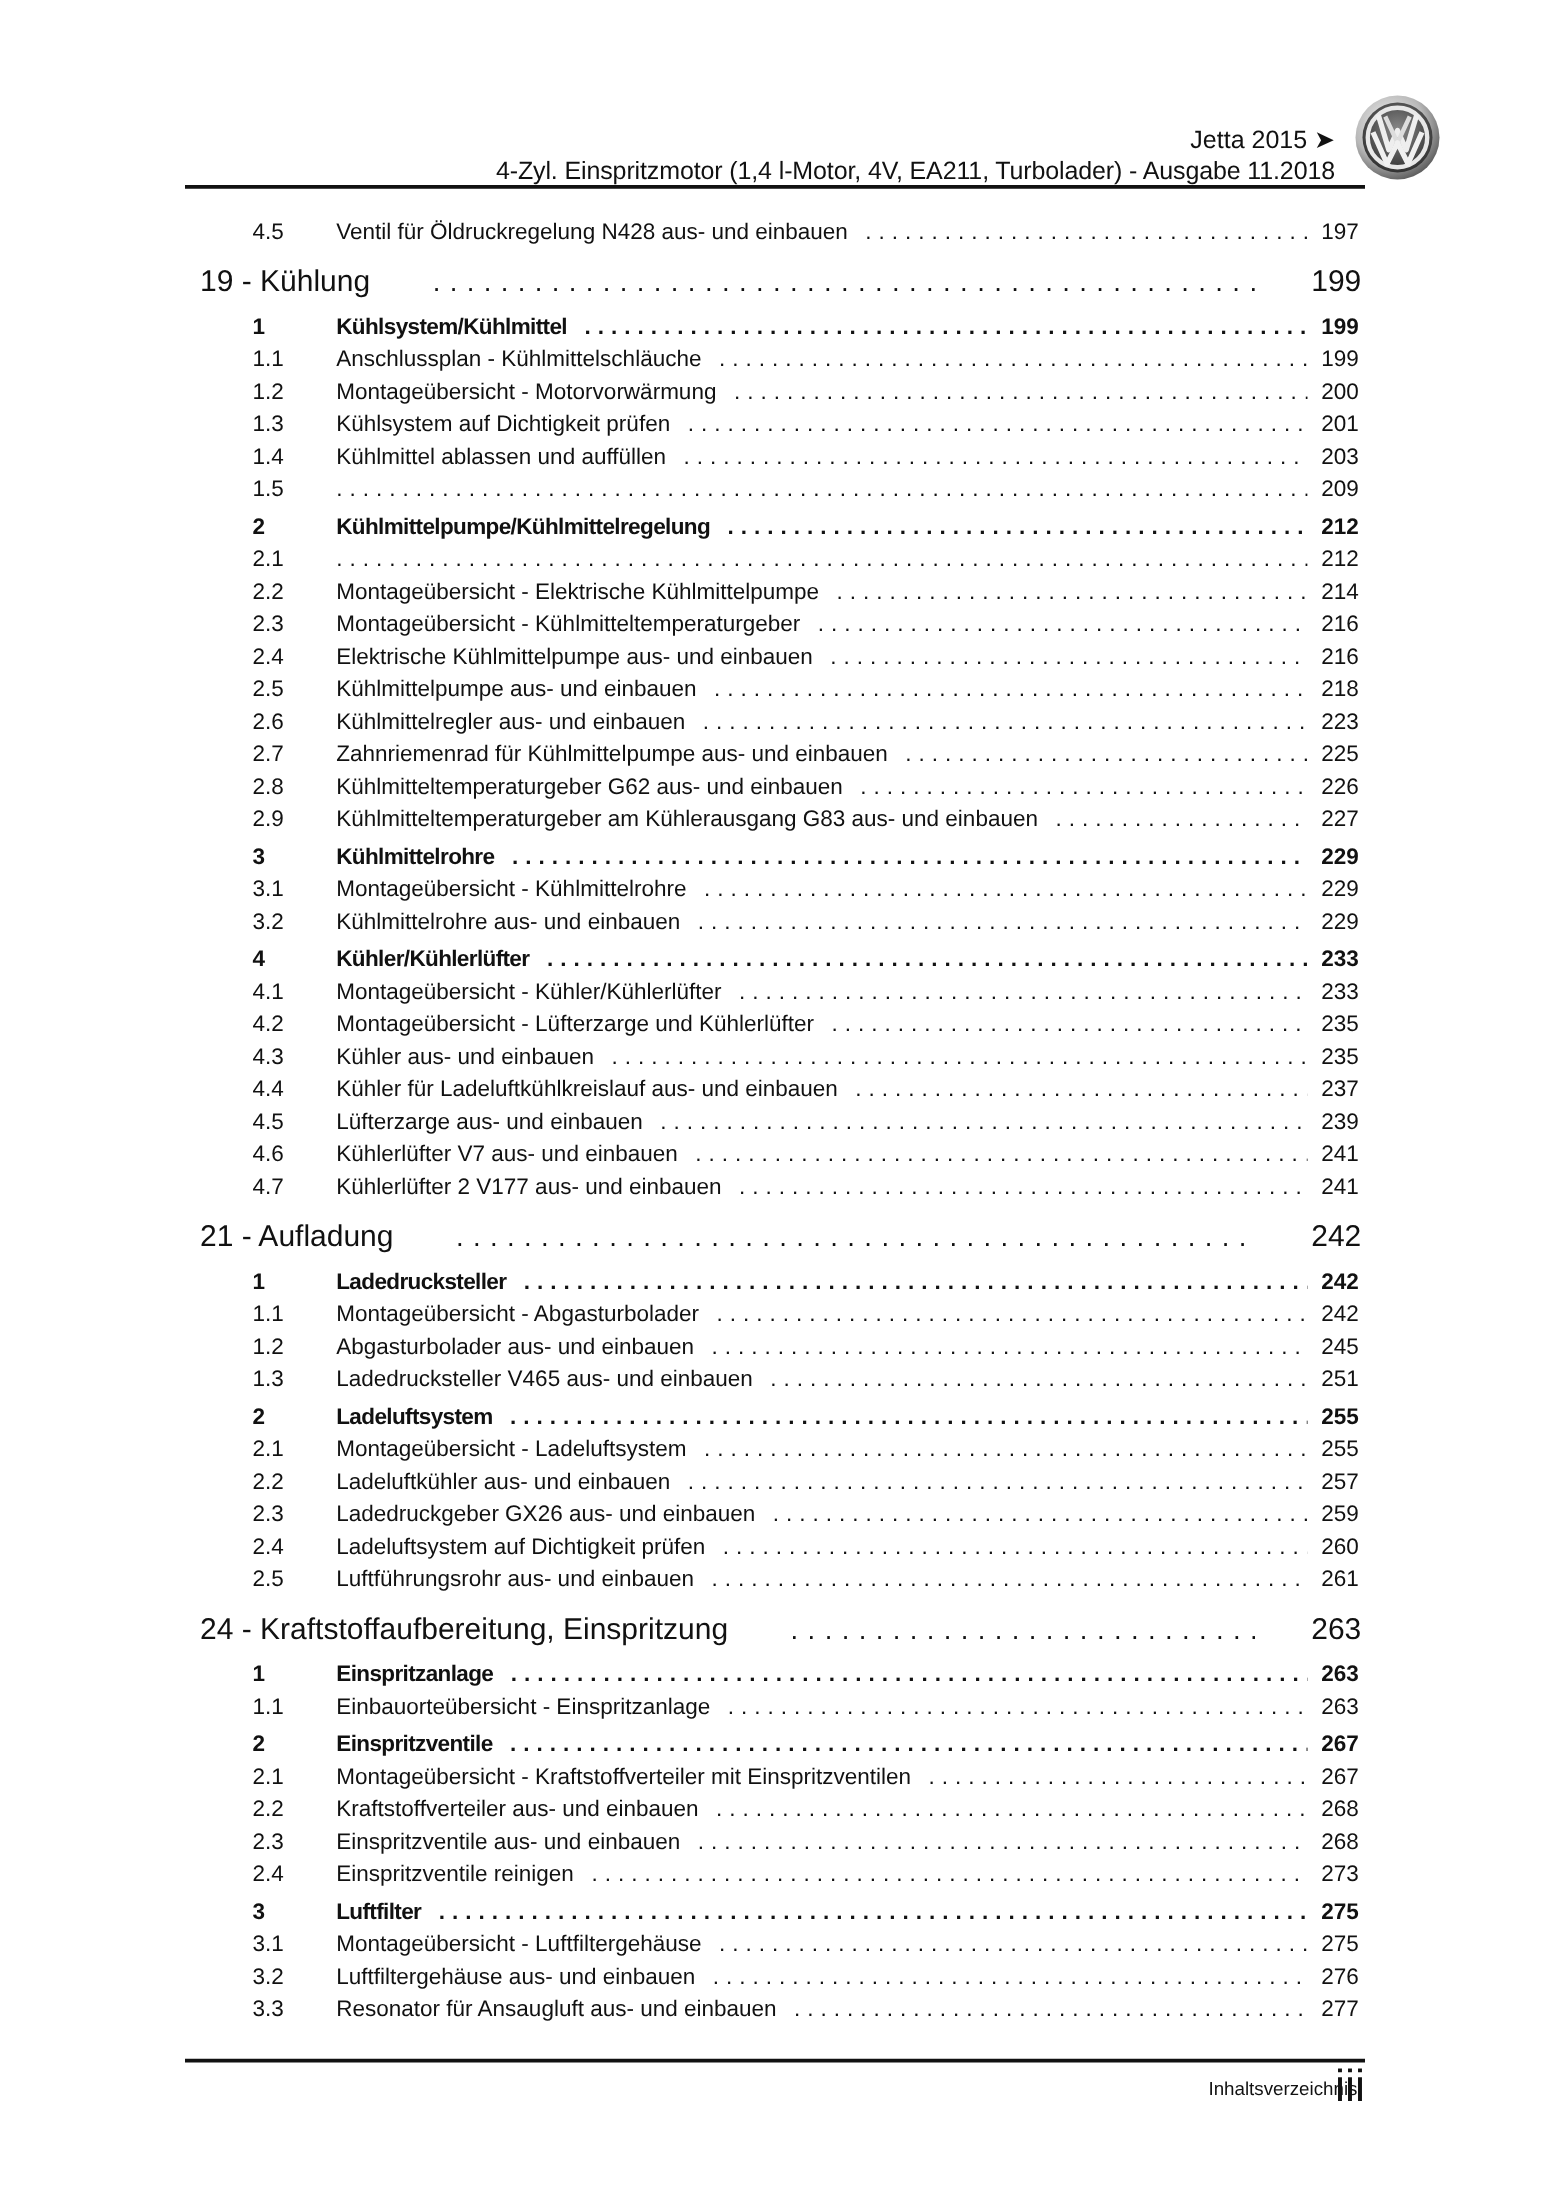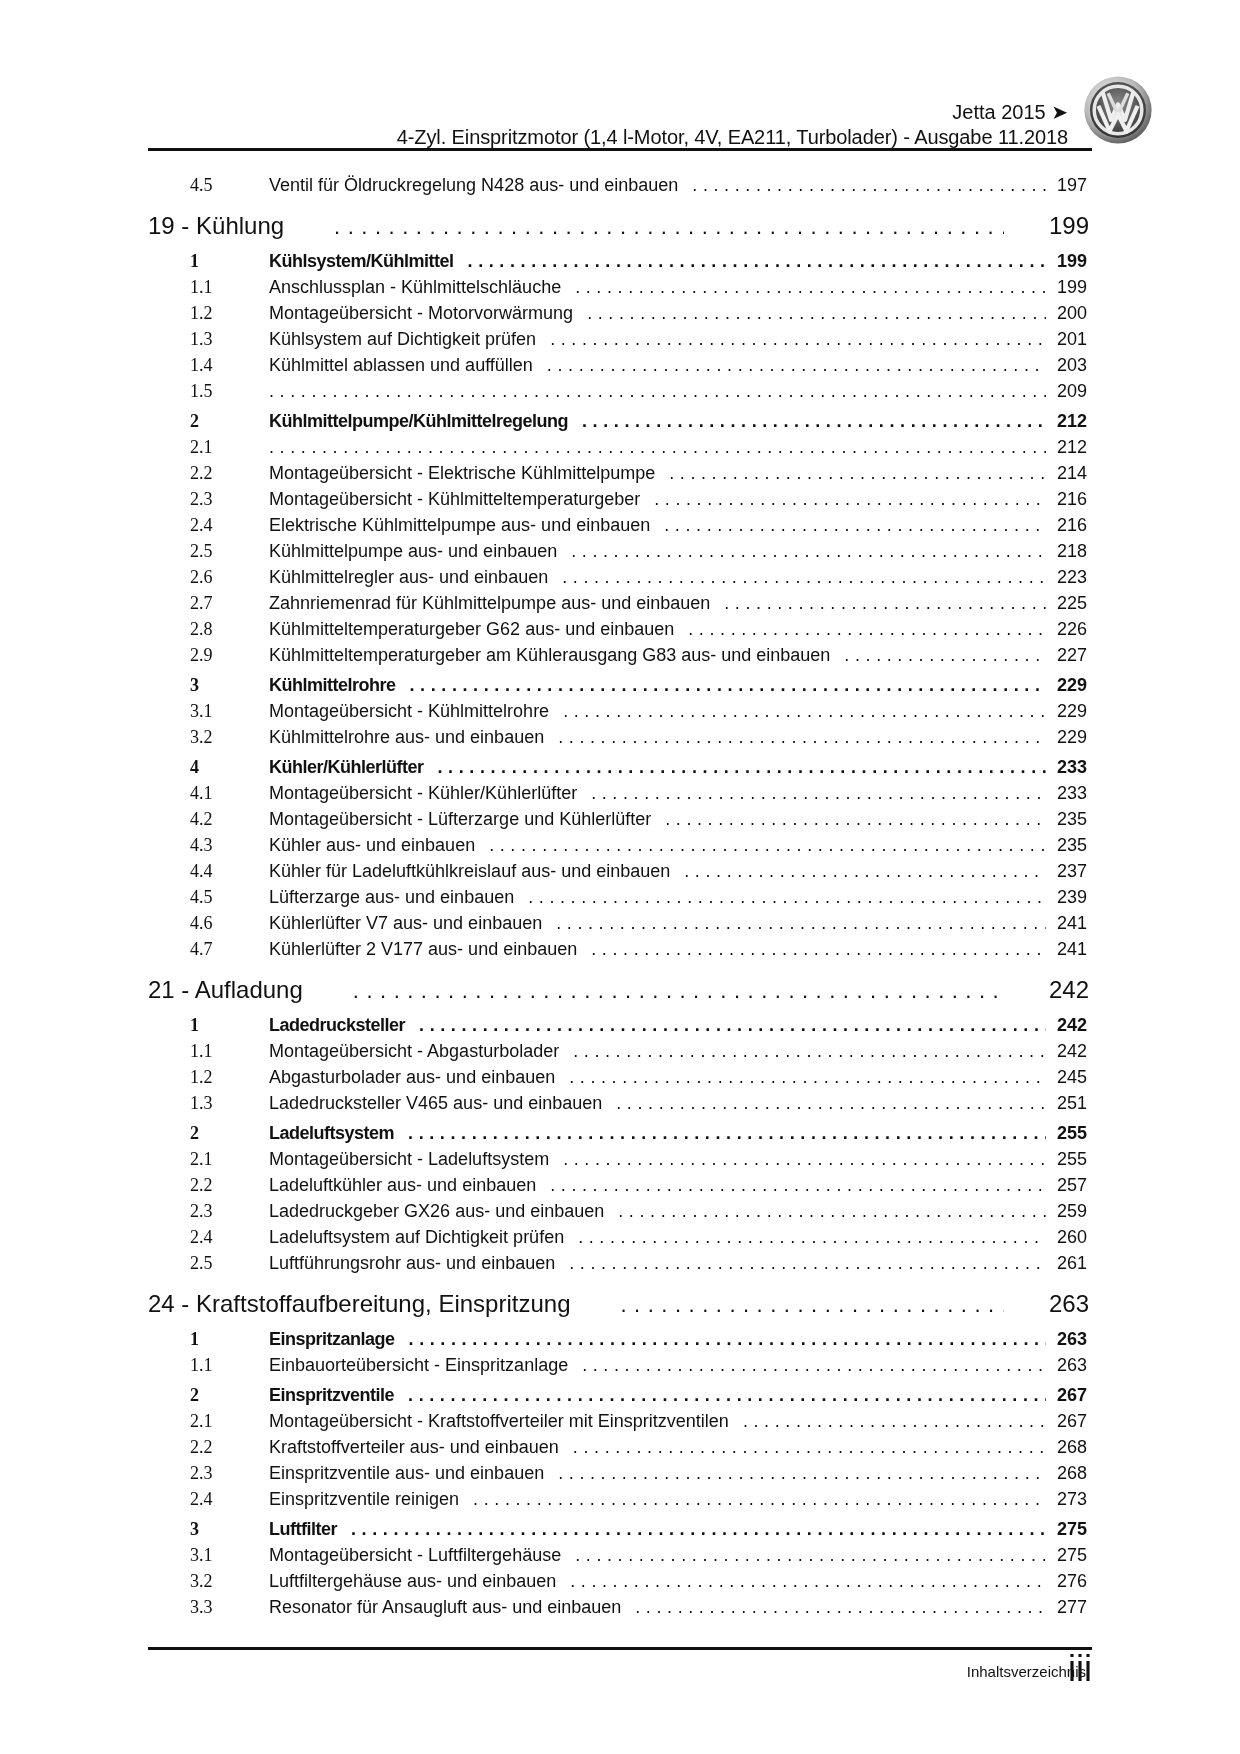--- a/index.html
+++ b/index.html
@@ -9,30 +9,30 @@
 
   
   .hdr-title { position: absolute; right: 172px; top: 100px; font-size: 20px; line-height: 24px; white-space: nowrap; }
   .hdr-sub   { position: absolute; right: 172px; top: 125px; font-size: 20px; line-height: 24px; white-space: nowrap; letter-spacing: -0.1px; }
   .hdr-rule  { position: absolute; left: 148px; top: 148px; width: 944px; height: 3px; background: #111; }
   .logo { position: absolute; left: 1083px; top: 75px; width: 70px; height: 70px; }
 
   
   .toc { position: absolute; left: 148px; top: 172px; width: 944px; }
   .row { position: relative; display: flex; align-items: baseline; height: 26px; line-height: 26px; font-size: 18px; }
-  .row .num { position: absolute; left: 42px; width: 70px; font-family: Liberation Serif, serif; }
+  .row .num { position: absolute; left: 54px; width: 70px; }
   .row .txt { position: absolute; left: 121px; right: 0; display: flex; align-items: baseline; }
   .row .label { white-space: nowrap; padding-right: 14px; background: #fff; }
   .row .dots  { flex: 1; overflow: hidden; white-space: nowrap; letter-spacing: 5.6px; color: #111; }
   .row .page-no { width: 40px; text-align: center; padding-left: 6px; }
   .row.sec { margin-top: 4px; font-weight: bold; letter-spacing: -0.5px; }
   .row.sec .page-no { letter-spacing: 0; }
   .row.sec .dots { letter-spacing: 5.6px; }
   .row.chap { height: 36px; line-height: 36px; font-size: 24px; margin-top: 10px; }
-  .row.chap .txt { left: 0; gap: 36px; }
+  .row.chap .txt { left: 12px; gap: 36px; }
   .row.chap .dots { letter-spacing: 7.5px; font-size: 22px; }
   .row.chap .page-no { width: 46px; }
   .row.first { margin-top: 0; }
 
   
   .ftr-rule { position: absolute; left: 148px; top: 1647px; width: 944px; height: 3px; background: #111; }
   .ftr-label { position: absolute; right: 154px; top: 1662px; font-size: 15px; line-height: 20px; }
   .ftr-page { position: absolute; right: 148px; top: 1652px; font-size: 36px; line-height: 34px; margin-left: 32px; }
 </style>
 </head>

